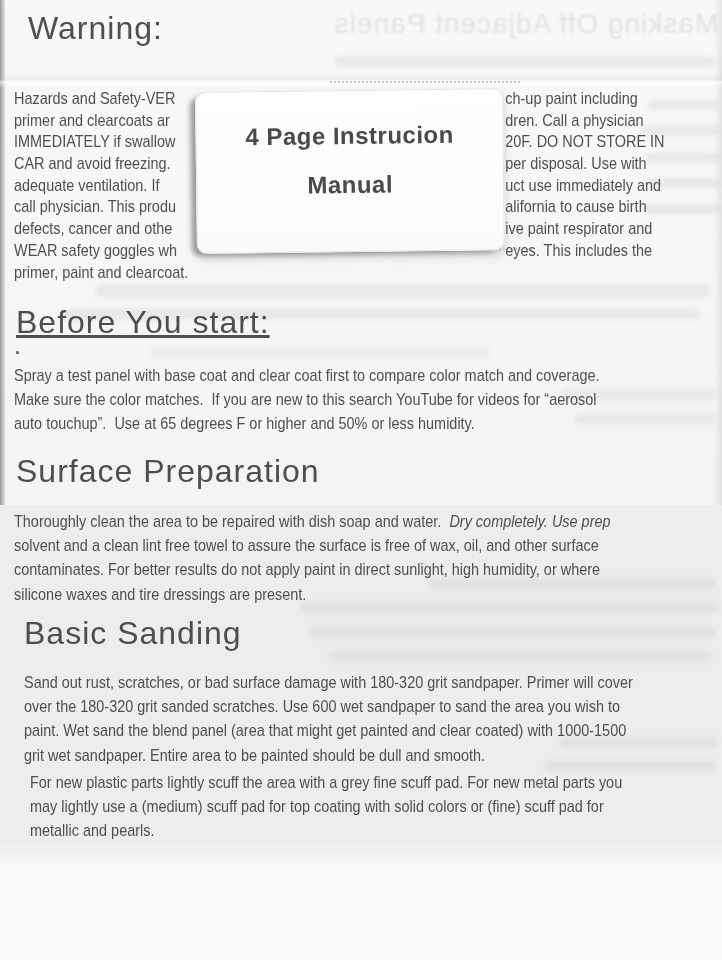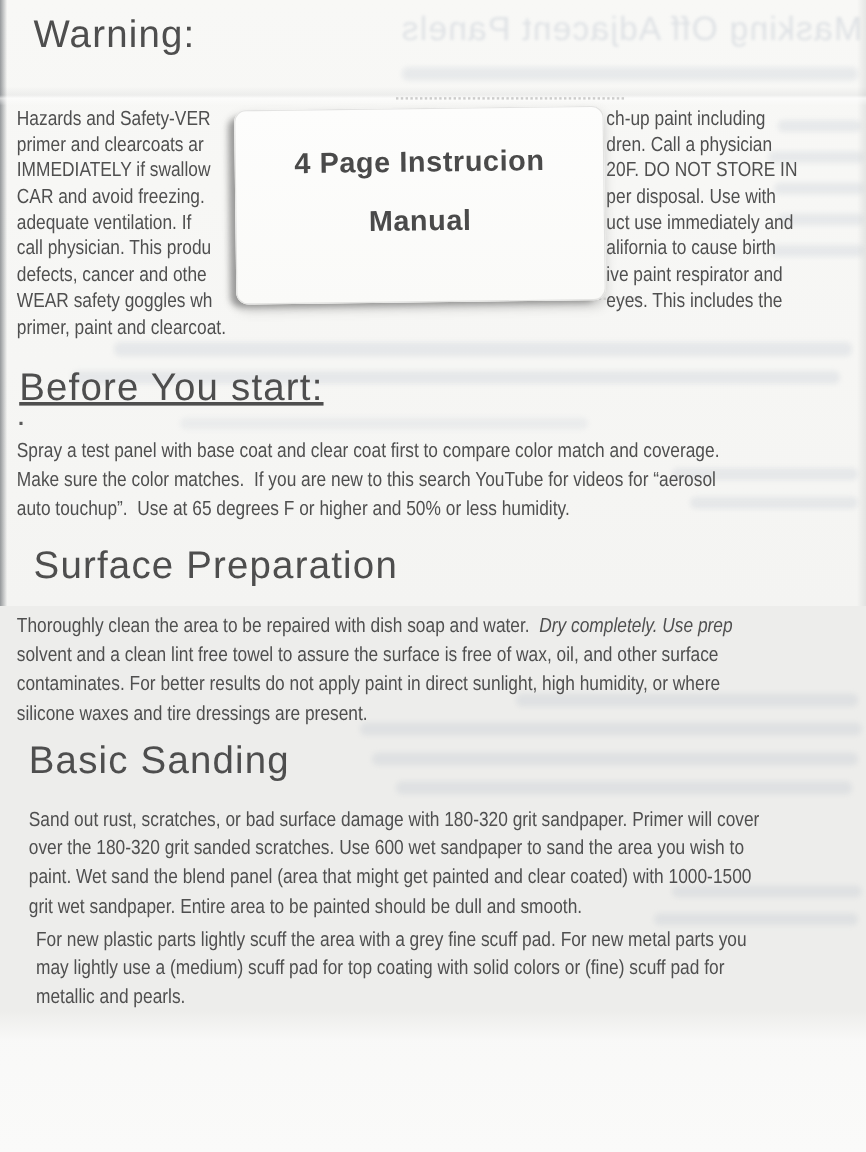--- a/index.html
+++ b/index.html
@@ -132,21 +132,21 @@
 </div>
 
 <div class="h1" style="left:16px;top:304px;text-decoration:underline;">Before You start:</div>
 <div class="stray-dot">.</div>
 <div class="para lh-std" style="left:14px;top:364px;width:830px;">
     <div class="para-line">Spray a test panel with base coat and clear coat first to compare color match and coverage.</div>
     <div class="para-line">Make sure the color matches.  If you are new to this search YouTube for videos for “aerosol</div>
     <div class="para-line">auto touchup”.  Use at 65 degrees F or higher and 50% or less humidity.</div>
   </div>
 
-<div class="h1" style="left:16px;top:453px;margin-left:12px;">Surface Preparation</div>
+<div class="h1" style="left:16px;top:453px;">Surface Preparation</div>
 <div class="para lh-std" style="left:14px;top:510px;width:840px;">
     <div class="para-line">Thoroughly clean the area to be repaired with dish soap and water.  <span class="ital">Dry completely. Use prep</span></div>
     <div class="para-line">solvent and a clean lint free towel to assure the surface is free of wax, oil, and other surface</div>
     <div class="para-line">contaminates. For better results do not apply paint in direct sunlight, high humidity, or where</div>
     <div class="para-line">silicone waxes and tire dressings are present.</div>
   </div>
 
 <div class="h1" style="left:24px;top:615px;">Basic Sanding</div>
 <div class="para lh-std" style="left:24px;top:671px;width:830px;">
     <div class="para-line">Sand out rust, scratches, or bad surface damage with 180-320 grit sandpaper. Primer will cover</div>

